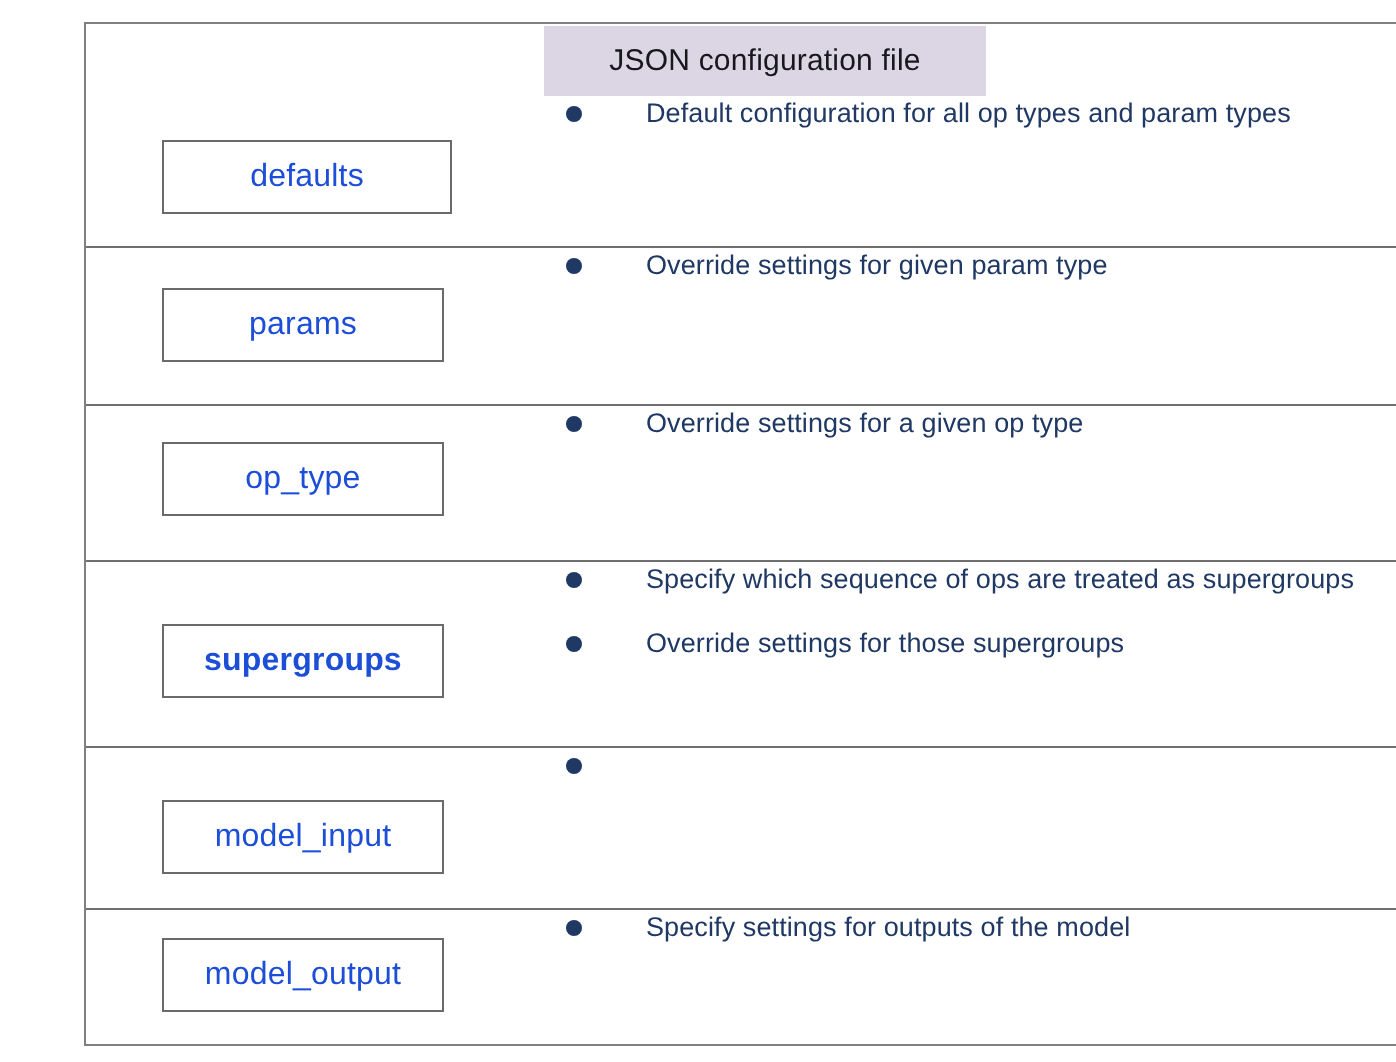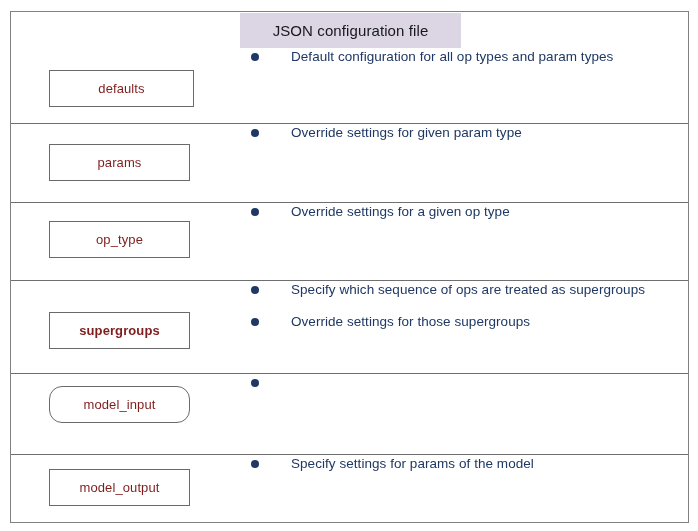--- a/index.html
+++ b/index.html
@@ -12,20 +12,21 @@
     height: 531px;
     font-family: "Liberation Sans", sans-serif;
     overflow: hidden;
   }
 
   #canvas {
     position: relative;
     width: 623px;
     height: 531px;
     background: #ffffff;
+    margin-left: 32px;
   }
 
   
   .table-frame {
     position: absolute;
     left: 10px;
     top: 11px;
     width: 679px;
     height: 512px;
     border: 1.5px solid #808080;
@@ -75,22 +76,22 @@
   .key-box {
     position: absolute;
     border: 1.5px solid #6a6a6a;
     background: #ffffff;
     box-sizing: border-box;
     display: flex;
     align-items: center;
     justify-content: center;
   }
   .key-box .key-label {
-    font-size: 13px;
-    color: #7f1d1d;
+    font-size: 16px;
+    color: #1d4ed8;
     white-space: nowrap;
     letter-spacing: 0.1px;
   }
 
   
   .desc-list {
     position: absolute;
     left: 229px;
     top: 0;
     right: 0;
@@ -188,38 +189,38 @@
         <div class="desc-item">
           <span class="bullet"></span>
           <span class="desc-text">Override settings for those supergroups</span>
         </div>
       </div>
     </div>
   </div>
 
   <div class="row" style="top:374px;height:81px;">
     <div class="row-inner">
-      <div class="key-box" style="left:38px;top:12px;width:141px;height:37px;border-radius:13px;">
+      <div class="key-box" style="left:38px;top:26px;width:141px;height:37px;">
         <span class="key-label">model_input</span>
       </div>
       <div class="desc-list">
         <div class="desc-item">
           <span class="bullet"></span>
         </div>
       </div>
     </div>
   </div>
 
   <div class="row last" style="top:455px;height:67px;">
     <div class="row-inner">
       <div class="key-box" style="left:38px;top:14px;width:141px;height:37px;">
         <span class="key-label">model_output</span>
       </div>
       <div class="desc-list">
         <div class="desc-item">
           <span class="bullet"></span>
-          <span class="desc-text">Specify settings for params of the model</span>
+          <span class="desc-text">Specify settings for outputs of the model</span>
         </div>
       </div>
     </div>
   </div>
 
 </div>
 
 </body></html>

